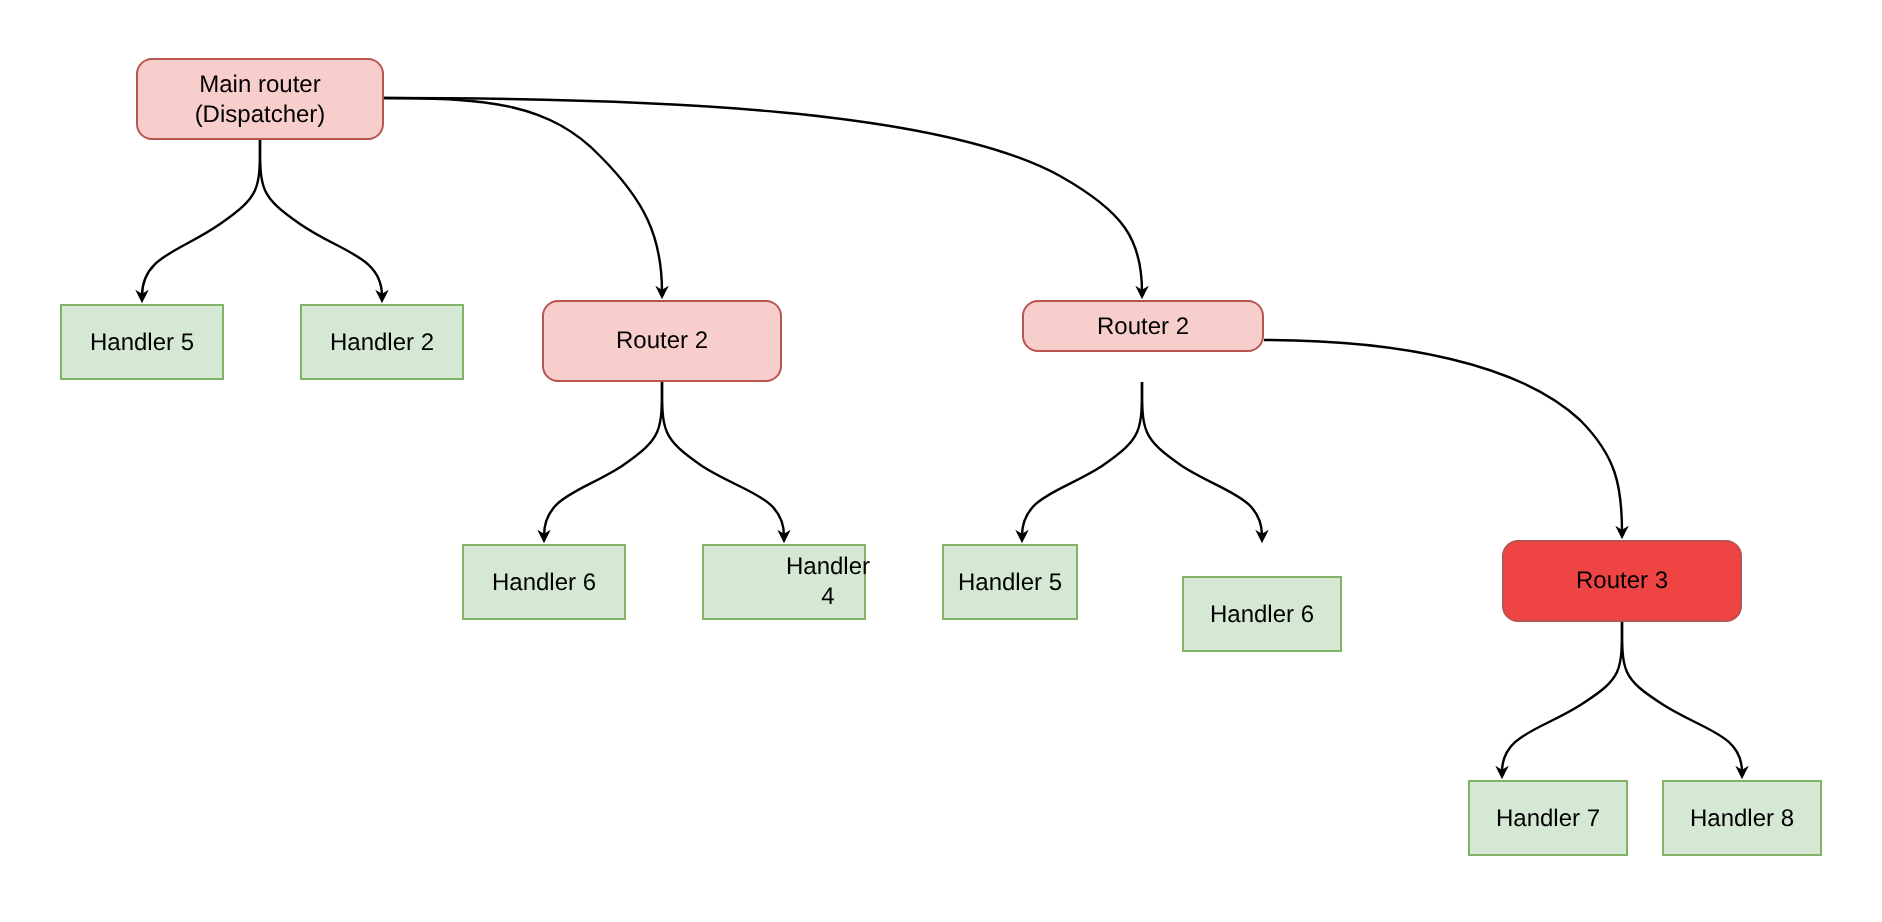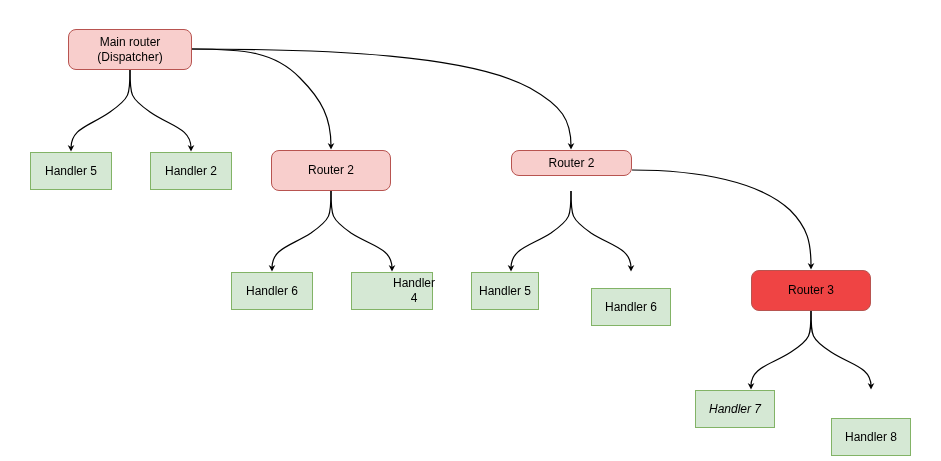--- a/index.html
+++ b/index.html
@@ -83,17 +83,17 @@
 (Dispatcher)</span></div>
       <div class="node node-handler" style="left: 30px; top: 152px; width: 82px; height: 38px; background: rgb(213, 232, 212); border-color: rgb(130, 179, 102);"><span>Handler 5</span></div>
       <div class="node node-handler" style="left: 150px; top: 152px; width: 82px; height: 38px; background: rgb(213, 232, 212); border-color: rgb(130, 179, 102);"><span>Handler 2</span></div>
       <div class="node node-router" style="left: 271px; top: 150px; width: 120px; height: 41px; background: rgb(248, 206, 204); border-color: rgb(184, 84, 80);"><span>Router 2</span></div>
       <div class="node node-router" style="left: 511px; top: 150px; width: 121px; height: 26px; background: rgb(248, 206, 204); border-color: rgb(184, 84, 80);"><span>Router 2</span></div>
       <div class="node node-handler" style="left: 231px; top: 272px; width: 82px; height: 38px; background: rgb(213, 232, 212); border-color: rgb(130, 179, 102);"><span>Handler 6</span></div>
       <div class="node node-handler" style="left: 351px; top: 272px; width: 82px; height: 38px; background: rgb(213, 232, 212); border-color: rgb(130, 179, 102); padding-left: 44px;"><span>Handler 4</span></div>
       <div class="node node-handler" style="left: 471px; top: 272px; width: 68px; height: 38px; background: rgb(213, 232, 212); border-color: rgb(130, 179, 102);"><span>Handler 5</span></div>
       <div class="node node-handler" style="left: 591px; top: 288px; width: 80px; height: 38px; background: rgb(213, 232, 212); border-color: rgb(130, 179, 102);"><span>Handler 6</span></div>
       <div class="node node-router" style="left: 751px; top: 270px; width: 120px; height: 41px; background: #ef4444; border-color: rgb(184, 84, 80);"><span>Router 3</span></div>
-      <div class="node node-handler" style="left: 695px; top: 390px; width: 80px; height: 38px; background: rgb(213, 232, 212); border-color: rgb(130, 179, 102); font-style: italic;"><span>Handler 7</span></div>
-      <div class="node node-handler" style="left: 831px; top: 390px; width: 80px; height: 38px; background: rgb(213, 232, 212); border-color: rgb(130, 179, 102); margin-top: 28px;"><span>Handler 8</span></div>
+      <div class="node node-handler" style="left: 734px; top: 390px; width: 80px; height: 38px; background: rgb(213, 232, 212); border-color: rgb(130, 179, 102);"><span>Handler 7</span></div>
+      <div class="node node-handler" style="left: 831px; top: 390px; width: 80px; height: 38px; background: rgb(213, 232, 212); border-color: rgb(130, 179, 102);"><span>Handler 8</span></div>
     </div>
 
 </div>
 
 </body></html>

